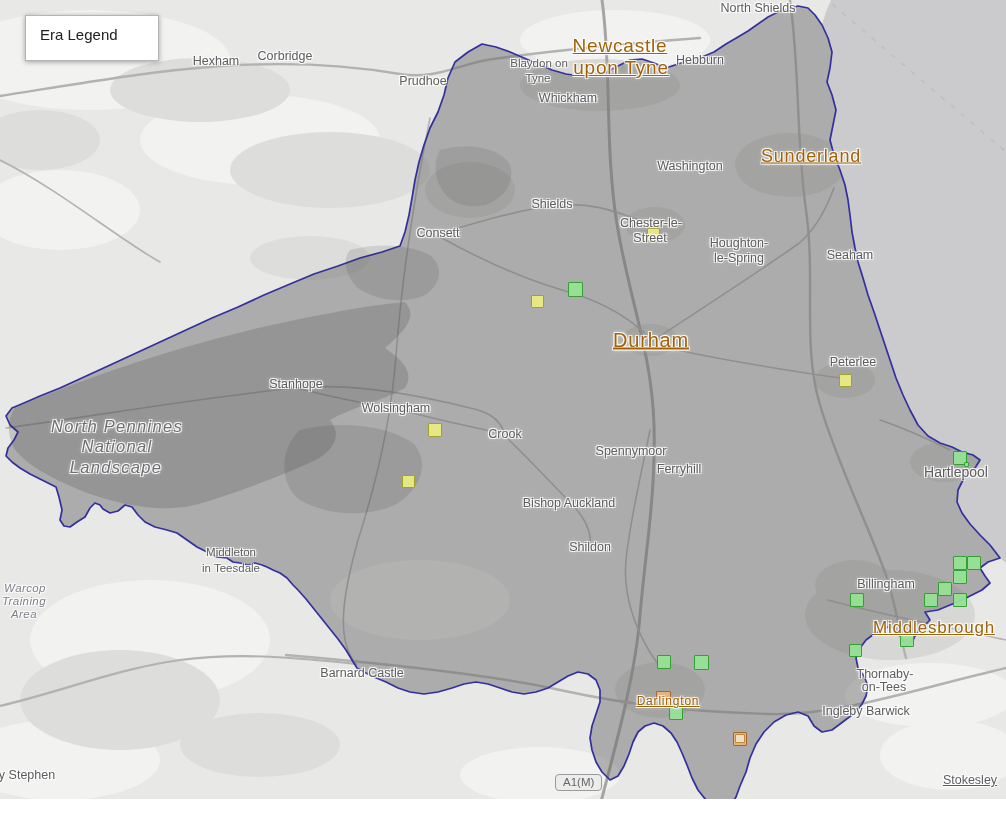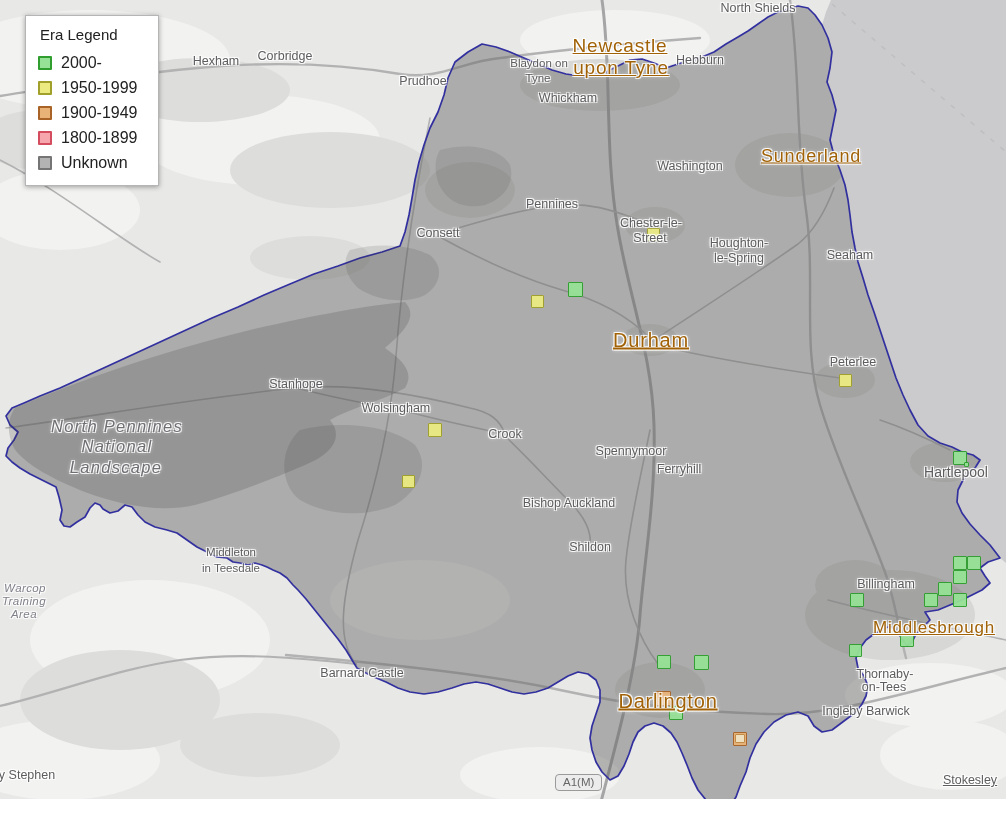--- a/index.html
+++ b/index.html
@@ -143,21 +143,21 @@
       <div class="lbl k-town" style="left: 216px; top: 61px;">Hexham</div>
       <div class="lbl k-town" style="left: 285px; top: 56px;">Corbridge</div>
       <div class="lbl k-town" style="left: 423px; top: 81px;">Prudhoe</div>
       <div class="lbl k-town" style="left: 690px; top: 166px;">Washington</div>
       <div class="lbl k-city" style="left: 811px; top: 156px; font-size: 18px;">Sunderland</div>
       <div class="lbl k-town" style="left: 651px; top: 223px;">Chester-le-</div>
       <div class="lbl k-town" style="left: 650px; top: 238px;">Street</div>
       <div class="lbl k-town" style="left: 739px; top: 243px;">Houghton-</div>
       <div class="lbl k-town" style="left: 739px; top: 258px;">le-Spring</div>
       <div class="lbl k-town" style="left: 850px; top: 255px;">Seaham</div>
-      <div class="lbl k-town" style="left: 552px; top: 204px;">Pennines</div>
+      <div class="lbl k-town" style="left: 552px; top: 204px;">Shields</div>
       <div class="lbl k-town" style="left: 438px; top: 233px;">Consett</div>
       <div class="lbl k-city" style="left: 651px; top: 340px; font-size: 20px;">Durham</div>
       <div class="lbl k-town" style="left: 853px; top: 362px;">Peterlee</div>
       <div class="lbl k-town" style="left: 956px; top: 472px; font-size: 14px;">Hartlepool</div>
       <div class="lbl k-town" style="left: 296px; top: 384px;">Stanhope</div>
       <div class="lbl k-area" style="left: 117px; top: 426px;">North Pennines</div>
       <div class="lbl k-area" style="left: 117px; top: 446px;">National</div>
       <div class="lbl k-area" style="left: 116px; top: 467px;">Landscape</div>
       <div class="lbl k-town" style="left: 396px; top: 408px;">Wolsingham</div>
       <div class="lbl k-town" style="left: 505px; top: 434px; text-align: right;">Crook</div>
@@ -165,21 +165,21 @@
       <div class="lbl k-town" style="left: 679px; top: 469px;">Ferryhill</div>
       <div class="lbl k-town" style="left: 569px; top: 503px;">Bishop Auckland</div>
       <div class="lbl k-town" style="left: 590px; top: 547px;">Shildon</div>
       <div class="lbl k-town-sm" style="left: 231px; top: 552px;">Middleton</div>
       <div class="lbl k-town-sm" style="left: 231px; top: 568px;">in Teesdale</div>
       <div class="lbl k-area-sm" style="left: 25px; top: 588px;">Warcop</div>
       <div class="lbl k-area-sm" style="left: 24px; top: 601px;">Training</div>
       <div class="lbl k-area-sm" style="left: 24px; top: 614px;">Area</div>
       <div class="lbl k-town" style="left: 362px; top: 673px;">Barnard Castle</div>
       <div class="lbl k-town" style="left: 27px; top: 775px;">y Stephen</div>
-      <div class="lbl k-city" style="left: 668px; top: 701px; font-size: 20px;">Darlington</div>
+      <div class="lbl k-city" style="left: 668px; top: 701px; font-size: 12px;">Darlington</div>
       <div class="lbl k-town" style="left: 866px; top: 711px;">Ingleby Barwick</div>
       <div class="lbl k-town" style="left: 885px; top: 674px;">Thornaby-</div>
       <div class="lbl k-town" style="left: 884px; top: 687px;">on-Tees</div>
       <div class="lbl k-town" style="left: 886px; top: 584px;">Billingham</div>
       <div class="lbl k-city" style="left: 934px; top: 628px; font-size: 17px;">Middlesbrough</div>
       <div class="lbl k-town" style="left: 970px; top: 780px; text-decoration: underline;">Stokesley</div>
     </div>
 
   <div id="markers">
       <div class="marker" style="left: 647px; top: 228px; width: 13px; height: 13px; background: rgb(235, 235, 130); border-color: rgb(160, 160, 42);"></div>
@@ -205,37 +205,15 @@
       <div class="marker" style="left: 669px; top: 706px; width: 14px; height: 14px; background: rgb(150, 226, 150); border-color: rgb(47, 158, 47);"></div>
       <div class="marker" style="left: 733px; top: 732px; width: 14px; height: 14px; background: rgb(233, 179, 120); border-color: rgb(169, 99, 38);">
         <div class="marker-inner" style="left: 1px; top: 1px; width: 8px; height: 7px; background: rgb(243, 227, 194); border: 1px solid rgb(197, 138, 67);"></div>
       </div>
     </div>
 
   <div id="roadbadge">A1(M)</div>
 
   <div id="legend">
     <div class="title">Era Legend</div>
-    <div id="legend-items">
-        <div class="legend-item">
-          <span class="legend-swatch" style="background: rgb(150, 226, 150); border-color: rgb(47, 158, 47);"></span>
-          <span class="legend-label">2000-</span>
-        </div>
-        <div class="legend-item">
-          <span class="legend-swatch" style="background: rgb(235, 235, 130); border-color: rgb(160, 160, 42);"></span>
-          <span class="legend-label">1950-1999</span>
-        </div>
-        <div class="legend-item">
-          <span class="legend-swatch" style="background: rgb(233, 179, 120); border-color: rgb(169, 99, 38);"></span>
-          <span class="legend-label">1900-1949</span>
-        </div>
-        <div class="legend-item">
-          <span class="legend-swatch" style="background: rgb(247, 166, 174); border-color: rgb(212, 77, 94);"></span>
-          <span class="legend-label">1800-1899</span>
-        </div>
-        <div class="legend-item">
-          <span class="legend-swatch" style="background: rgb(179, 179, 179); border-color: rgb(117, 117, 117);"></span>
-          <span class="legend-label">Unknown</span>
-        </div>
-      </div>
   </div>
 
 </div>
 
 </body></html>

